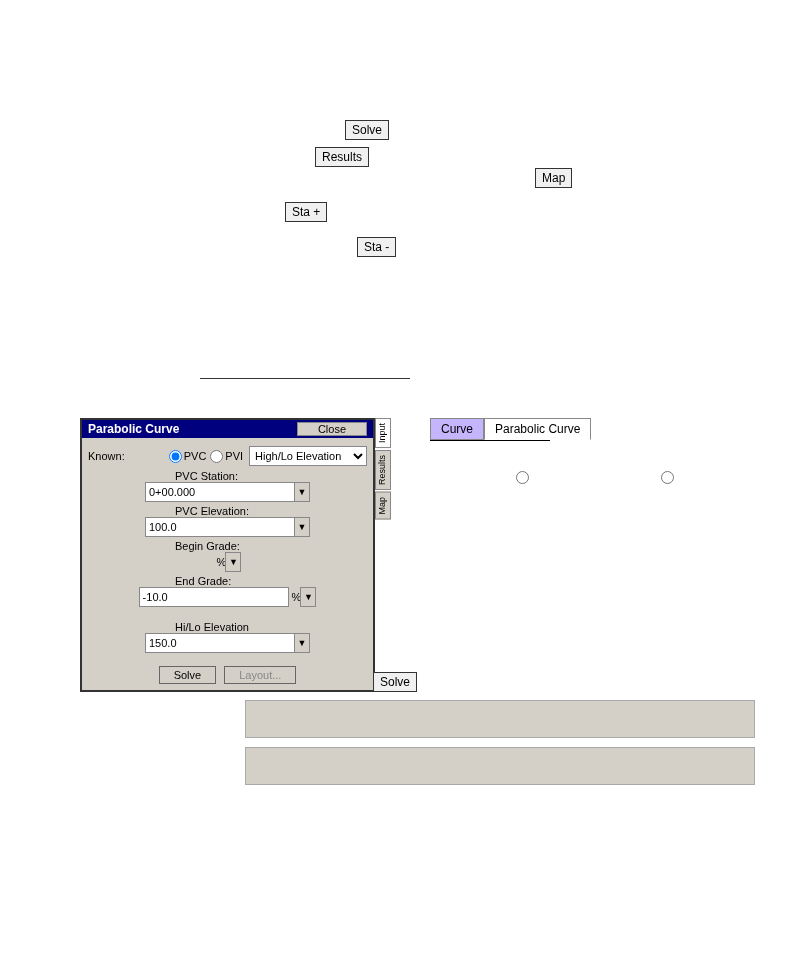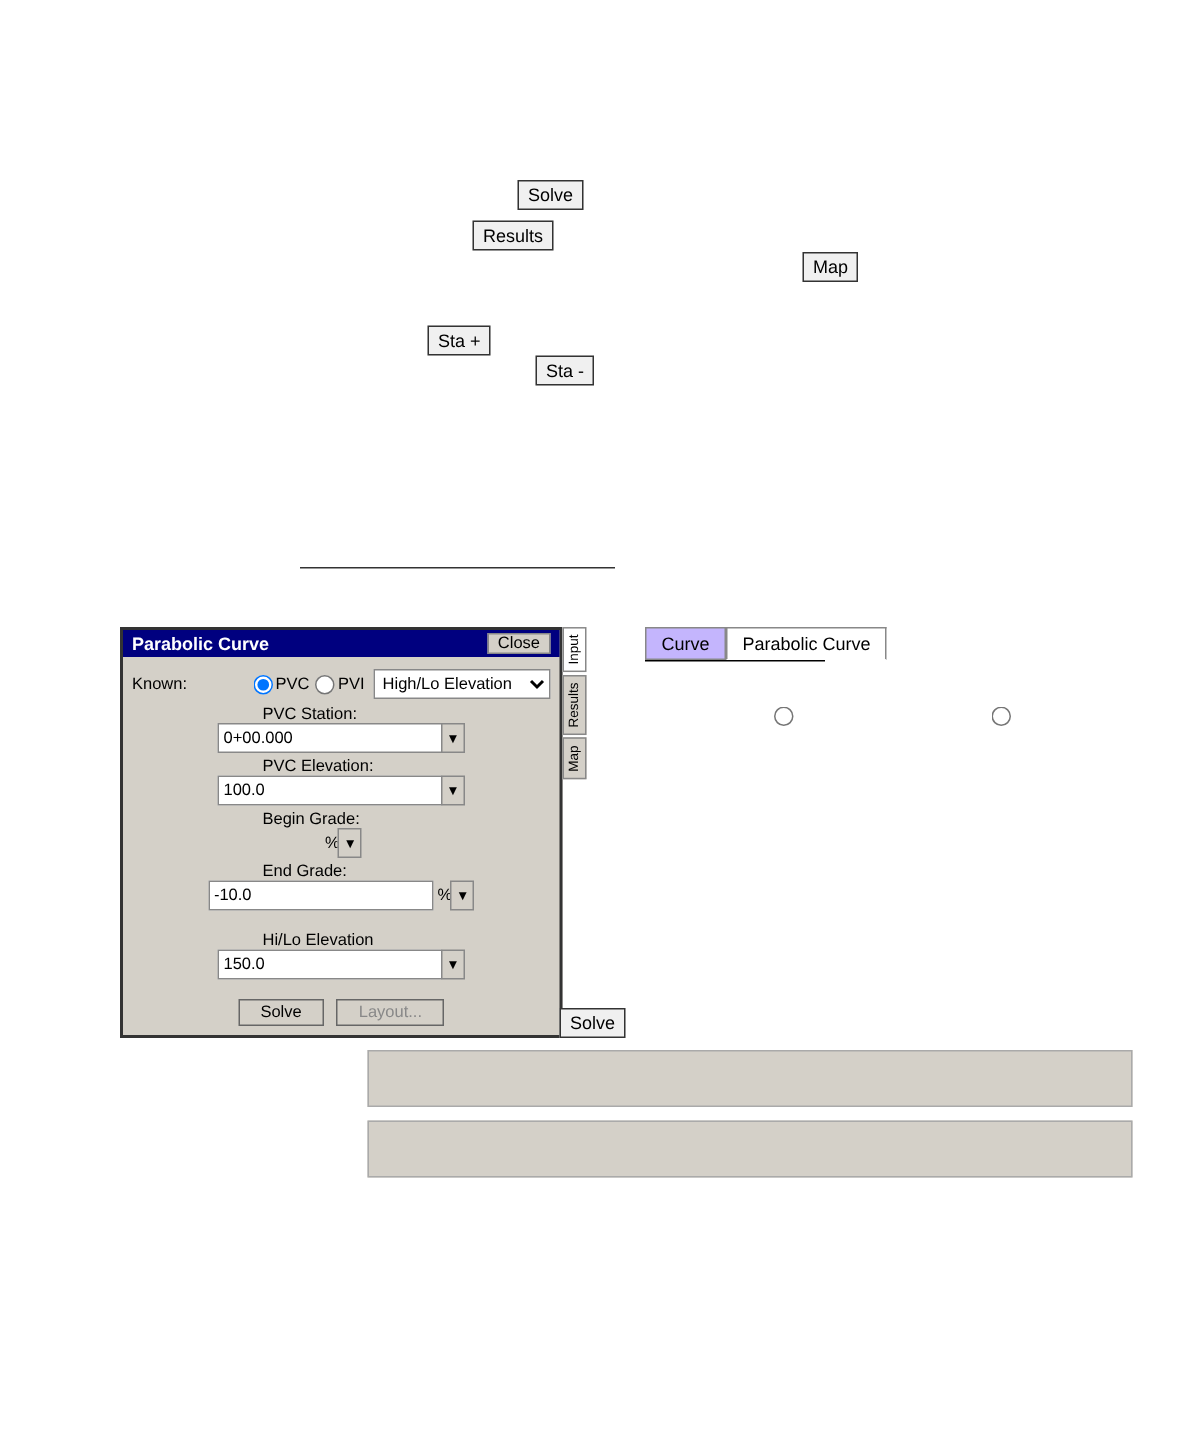--- a/index.html
+++ b/index.html
@@ -40,21 +40,21 @@
       font-size: 12px;
       font-weight: bold;
       display: flex;
       justify-content: space-between;
       align-items: center;
     }
     .dialog-title .close-btn {
       background: #d4d0c8;
       color: #000;
       border: 1px solid #888;
-      padding: 0 6px;
+      padding: 0 20px;
       font-size: 11px;
       cursor: pointer;
     }
     .dialog-content {
       padding: 4px 6px;
     }
     .dialog-row {
       display: flex;
       align-items: center;
       margin: 3px 0;
@@ -221,21 +221,21 @@
       background: white;
       margin-bottom: 3px;
     }
   </style>
 </head>
 <body>
 
 <button class="toolbar-btn" style="top:120px; left:345px;">Solve</button>
 <button class="toolbar-btn" style="top:147px; left:315px;">Results</button>
 <button class="toolbar-btn" style="top:168px; left:535px;">Map</button>
-<button class="toolbar-btn" style="top:217px; left:285px;">Sta  +</button>
+<button class="toolbar-btn" style="top:202px; left:285px;">Sta  +</button>
 <button class="toolbar-btn" style="top:237px; left:357px;">Sta  -</button>
 
 <div style="position:absolute; top:378px; left:200px; width:210px; border-top:1px solid #333;"></div>
 
 <div class="dialog">
   <div class="dialog-title">
     <span>Parabolic Curve</span>
     <button class="close-btn">Close</button>
   </div>
   <div class="dialog-content">

